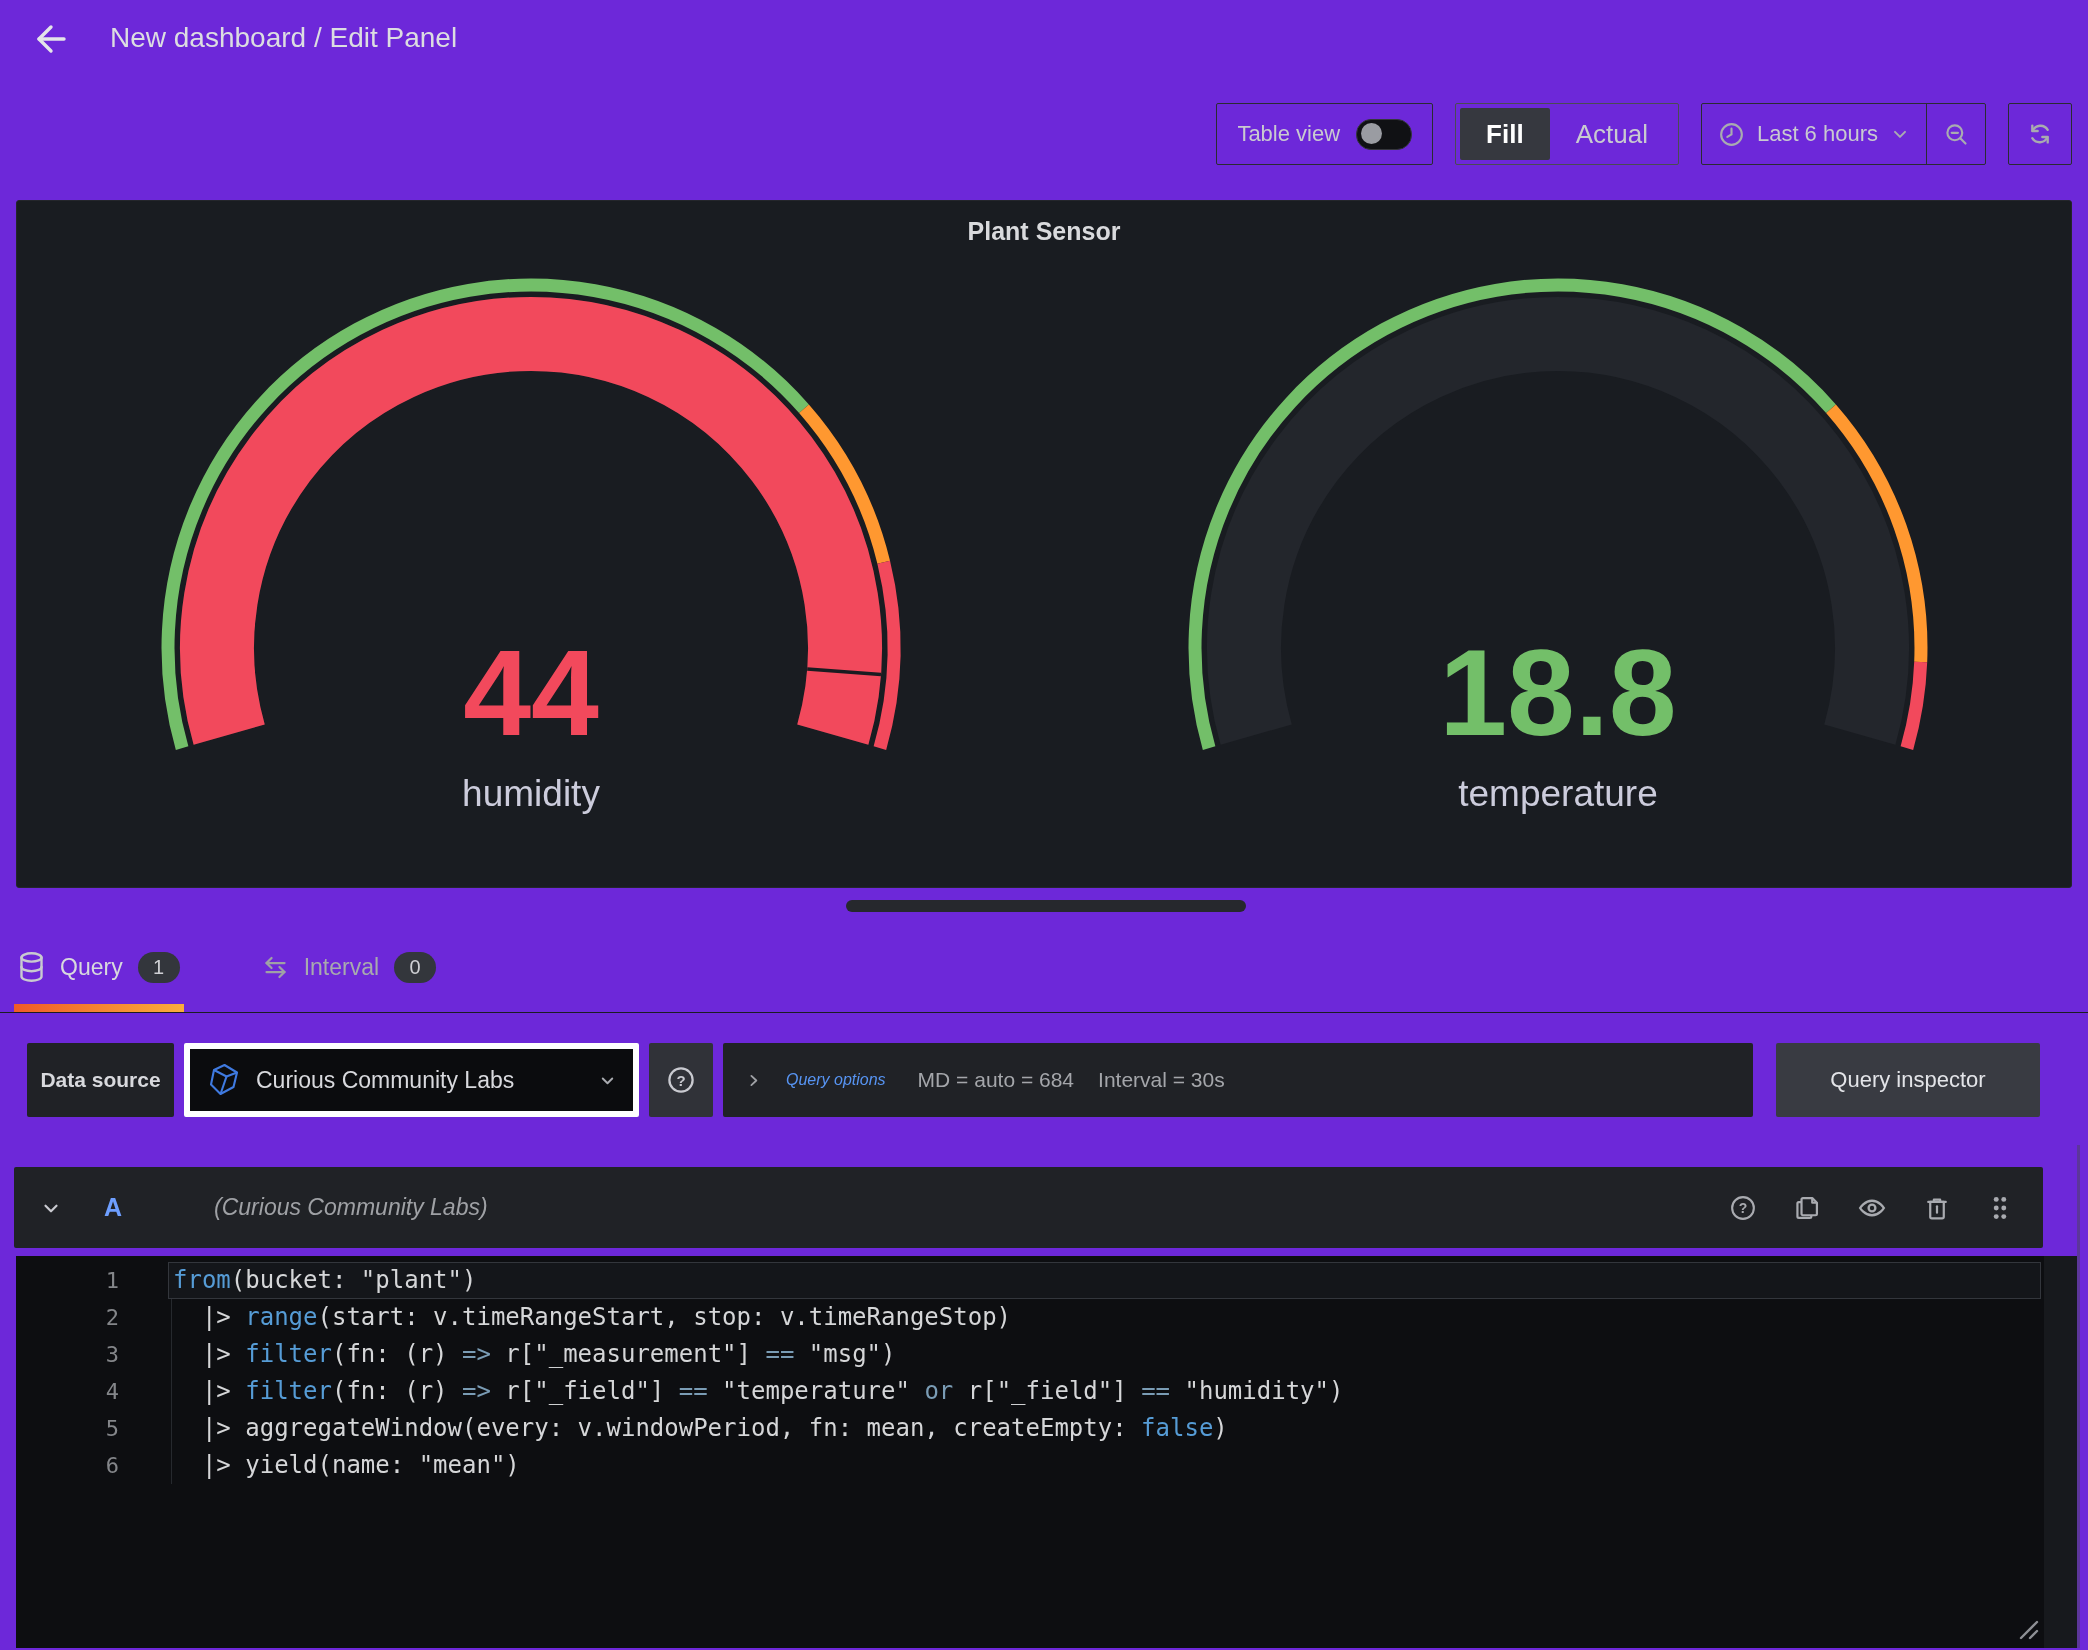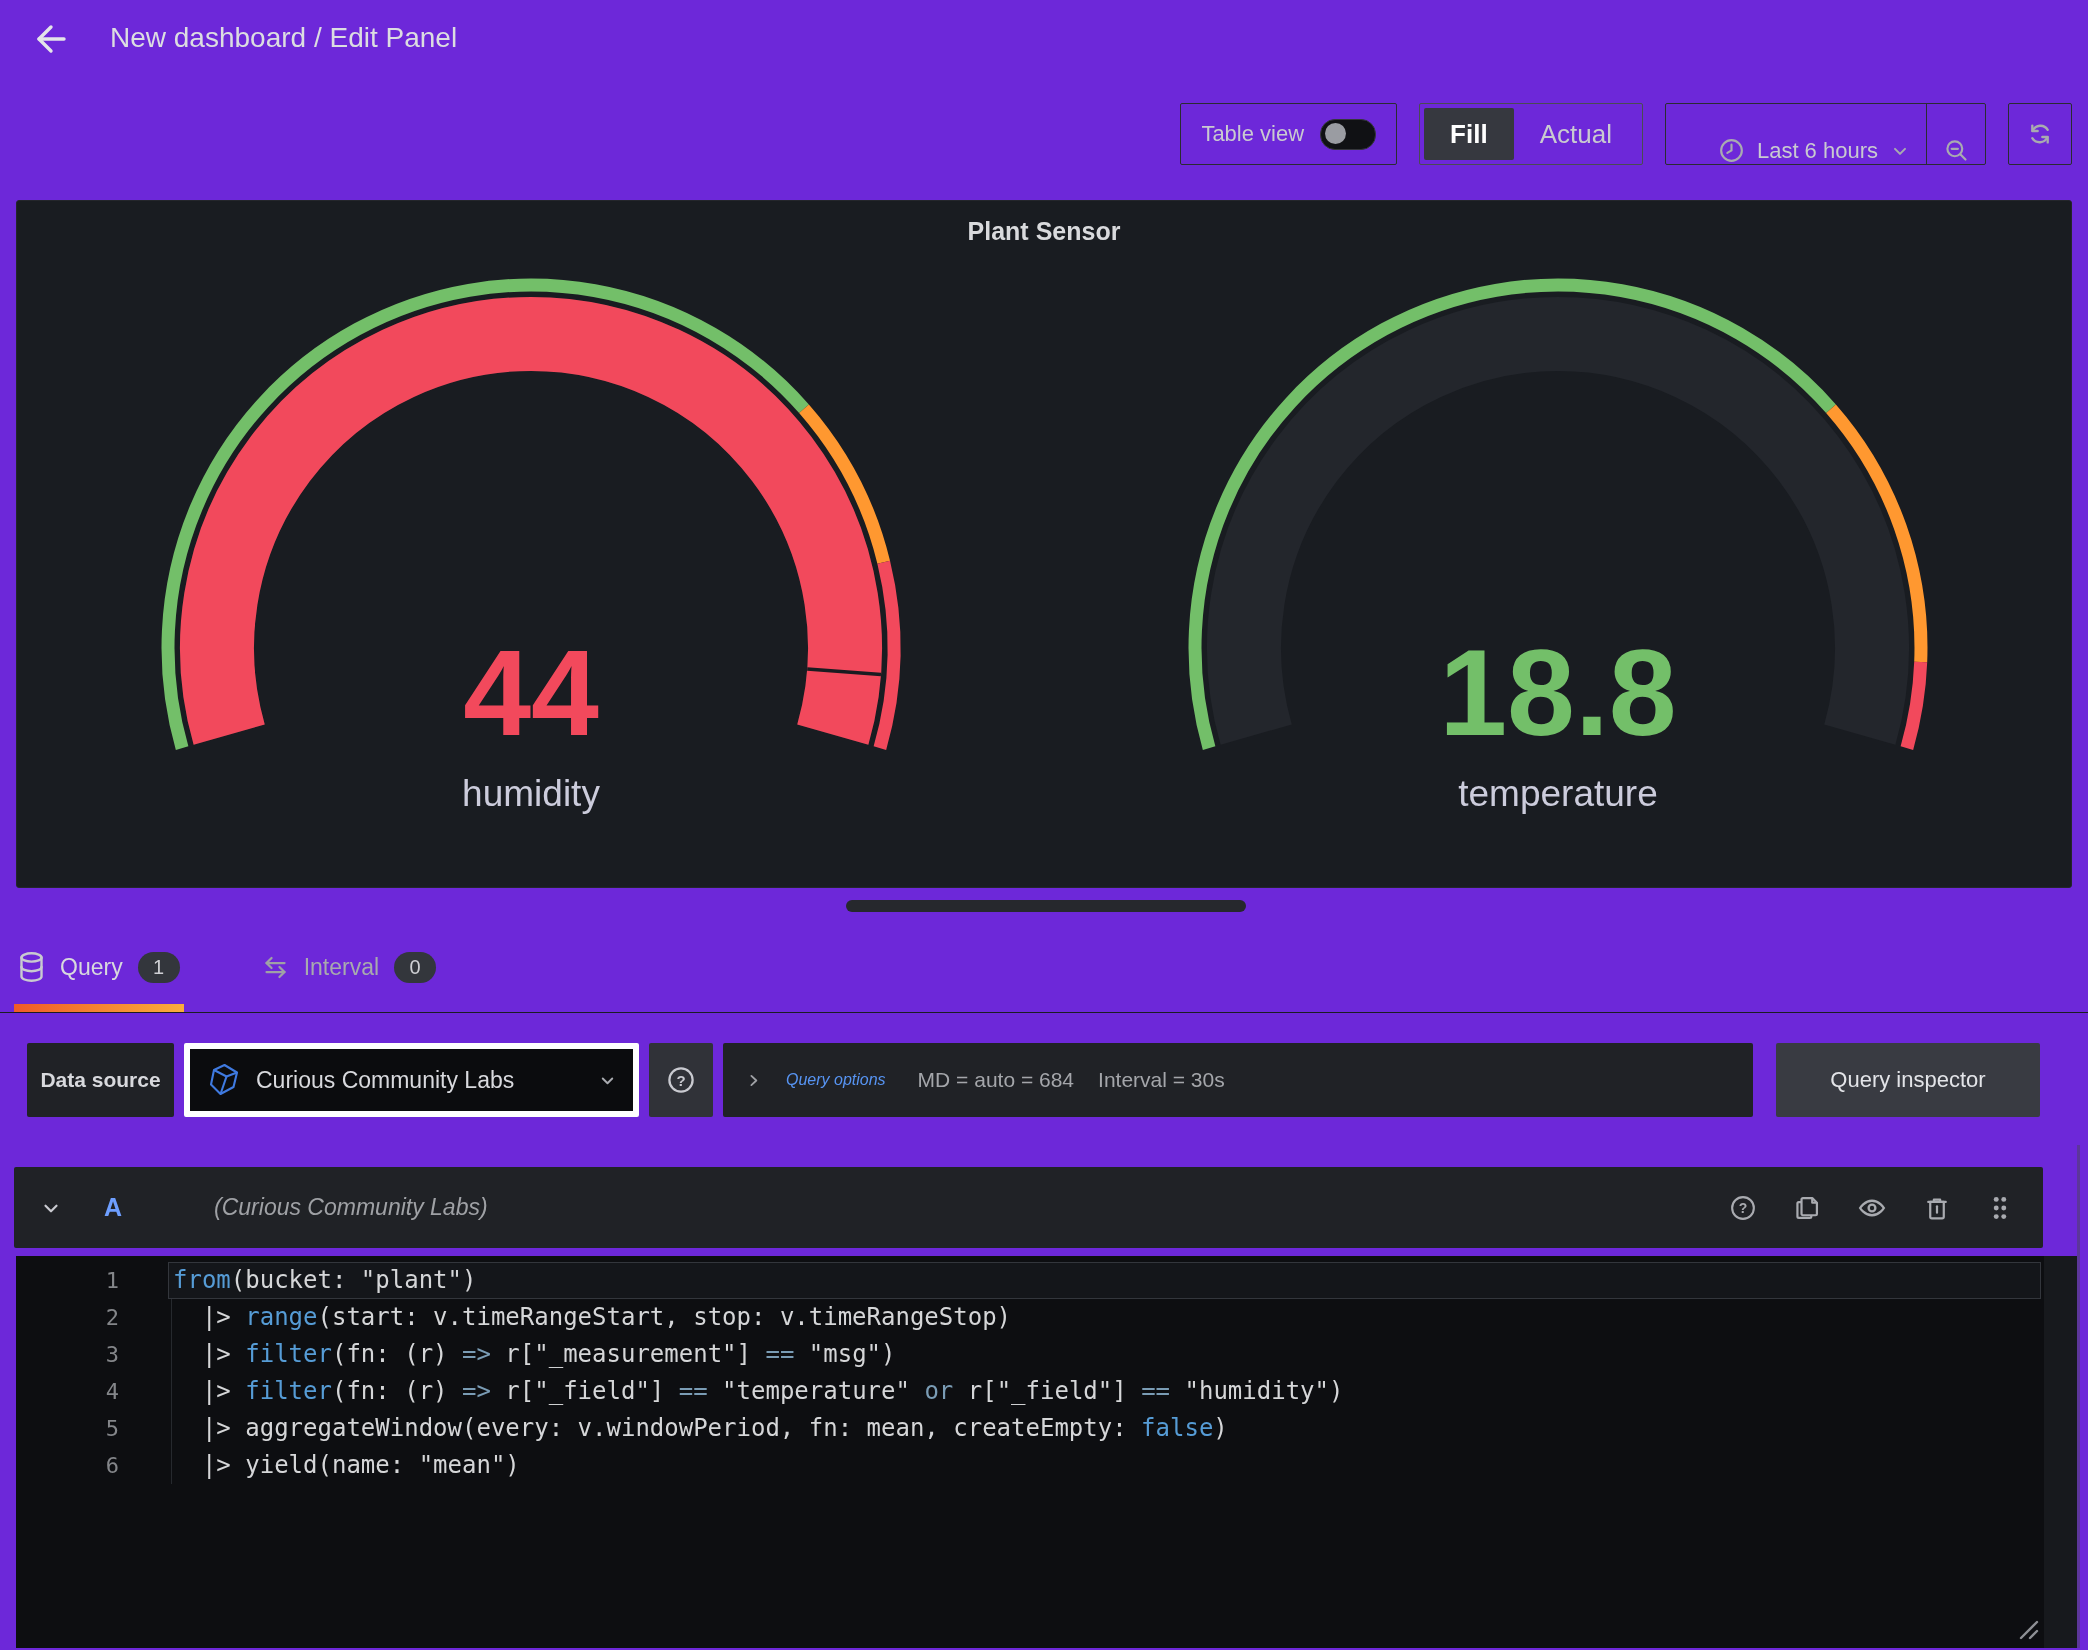--- a/index.html
+++ b/index.html
@@ -13,21 +13,21 @@
   .page-title{position:absolute;left:110px;top:22px;font-size:28px;font-weight:500;color:#dcdde1;}
   
   .toolbar{position:absolute;top:103px;right:16px;display:flex;gap:22px;height:62px;align-items:stretch;}
   .tv-group{display:flex;align-items:center;gap:16px;padding:0 20px;border:1px solid #2a2c31;border-radius:2px;}
   .tv-label{font-size:22px;font-weight:500;color:#c9cad0;}
   .toggle{width:54px;height:29px;border-radius:15px;background:#101114;border:1px solid #35373c;position:relative;cursor:pointer;}
   .toggle .knob{position:absolute;left:4px;top:3px;width:21px;height:21px;border-radius:50%;background:#9a9ca2;}
   .fill-actual{display:flex;align-items:stretch;border:1px solid #4a4c52;border-radius:2px;padding:4px;}
   .seg{display:flex;align-items:center;padding:0 26px;font-size:26px;color:#c9cad0;cursor:pointer;border-radius:2px;}
   .seg.active{background:#36383f;color:#ffffff;font-weight:600;}
-  .timepicker{display:flex;align-items:flex-end;border:1px solid #2a2c31;border-radius:2px;cursor:pointer;padding-left:36px;}
+  .timepicker{display:flex;align-items:center;border:1px solid #2a2c31;border-radius:2px;cursor:pointer;}
   .tp-main{display:flex;align-items:center;gap:12px;padding:0 16px;}
   .tp-label{font-size:22px;font-weight:500;color:#c9cad0;}
   .tp-divider{width:1px;align-self:stretch;background:#2a2c31;}
   .tp-zoomout{width:58px;display:flex;align-items:center;justify-content:center;}
   .refresh-btn{width:62px;border:1px solid #2a2c31;border-radius:2px;display:flex;align-items:center;justify-content:center;cursor:pointer;}
   
   .panel{position:absolute;left:16px;top:200px;width:2056px;height:688px;background:#191c21;
          border:1px solid #24262b;border-radius:3px;box-sizing:border-box;}
   .panel-title{text-align:center;padding-top:16px;font-size:25px;font-weight:600;color:#d9dadd;}
   .gauges{display:flex;margin-top:2px;}

